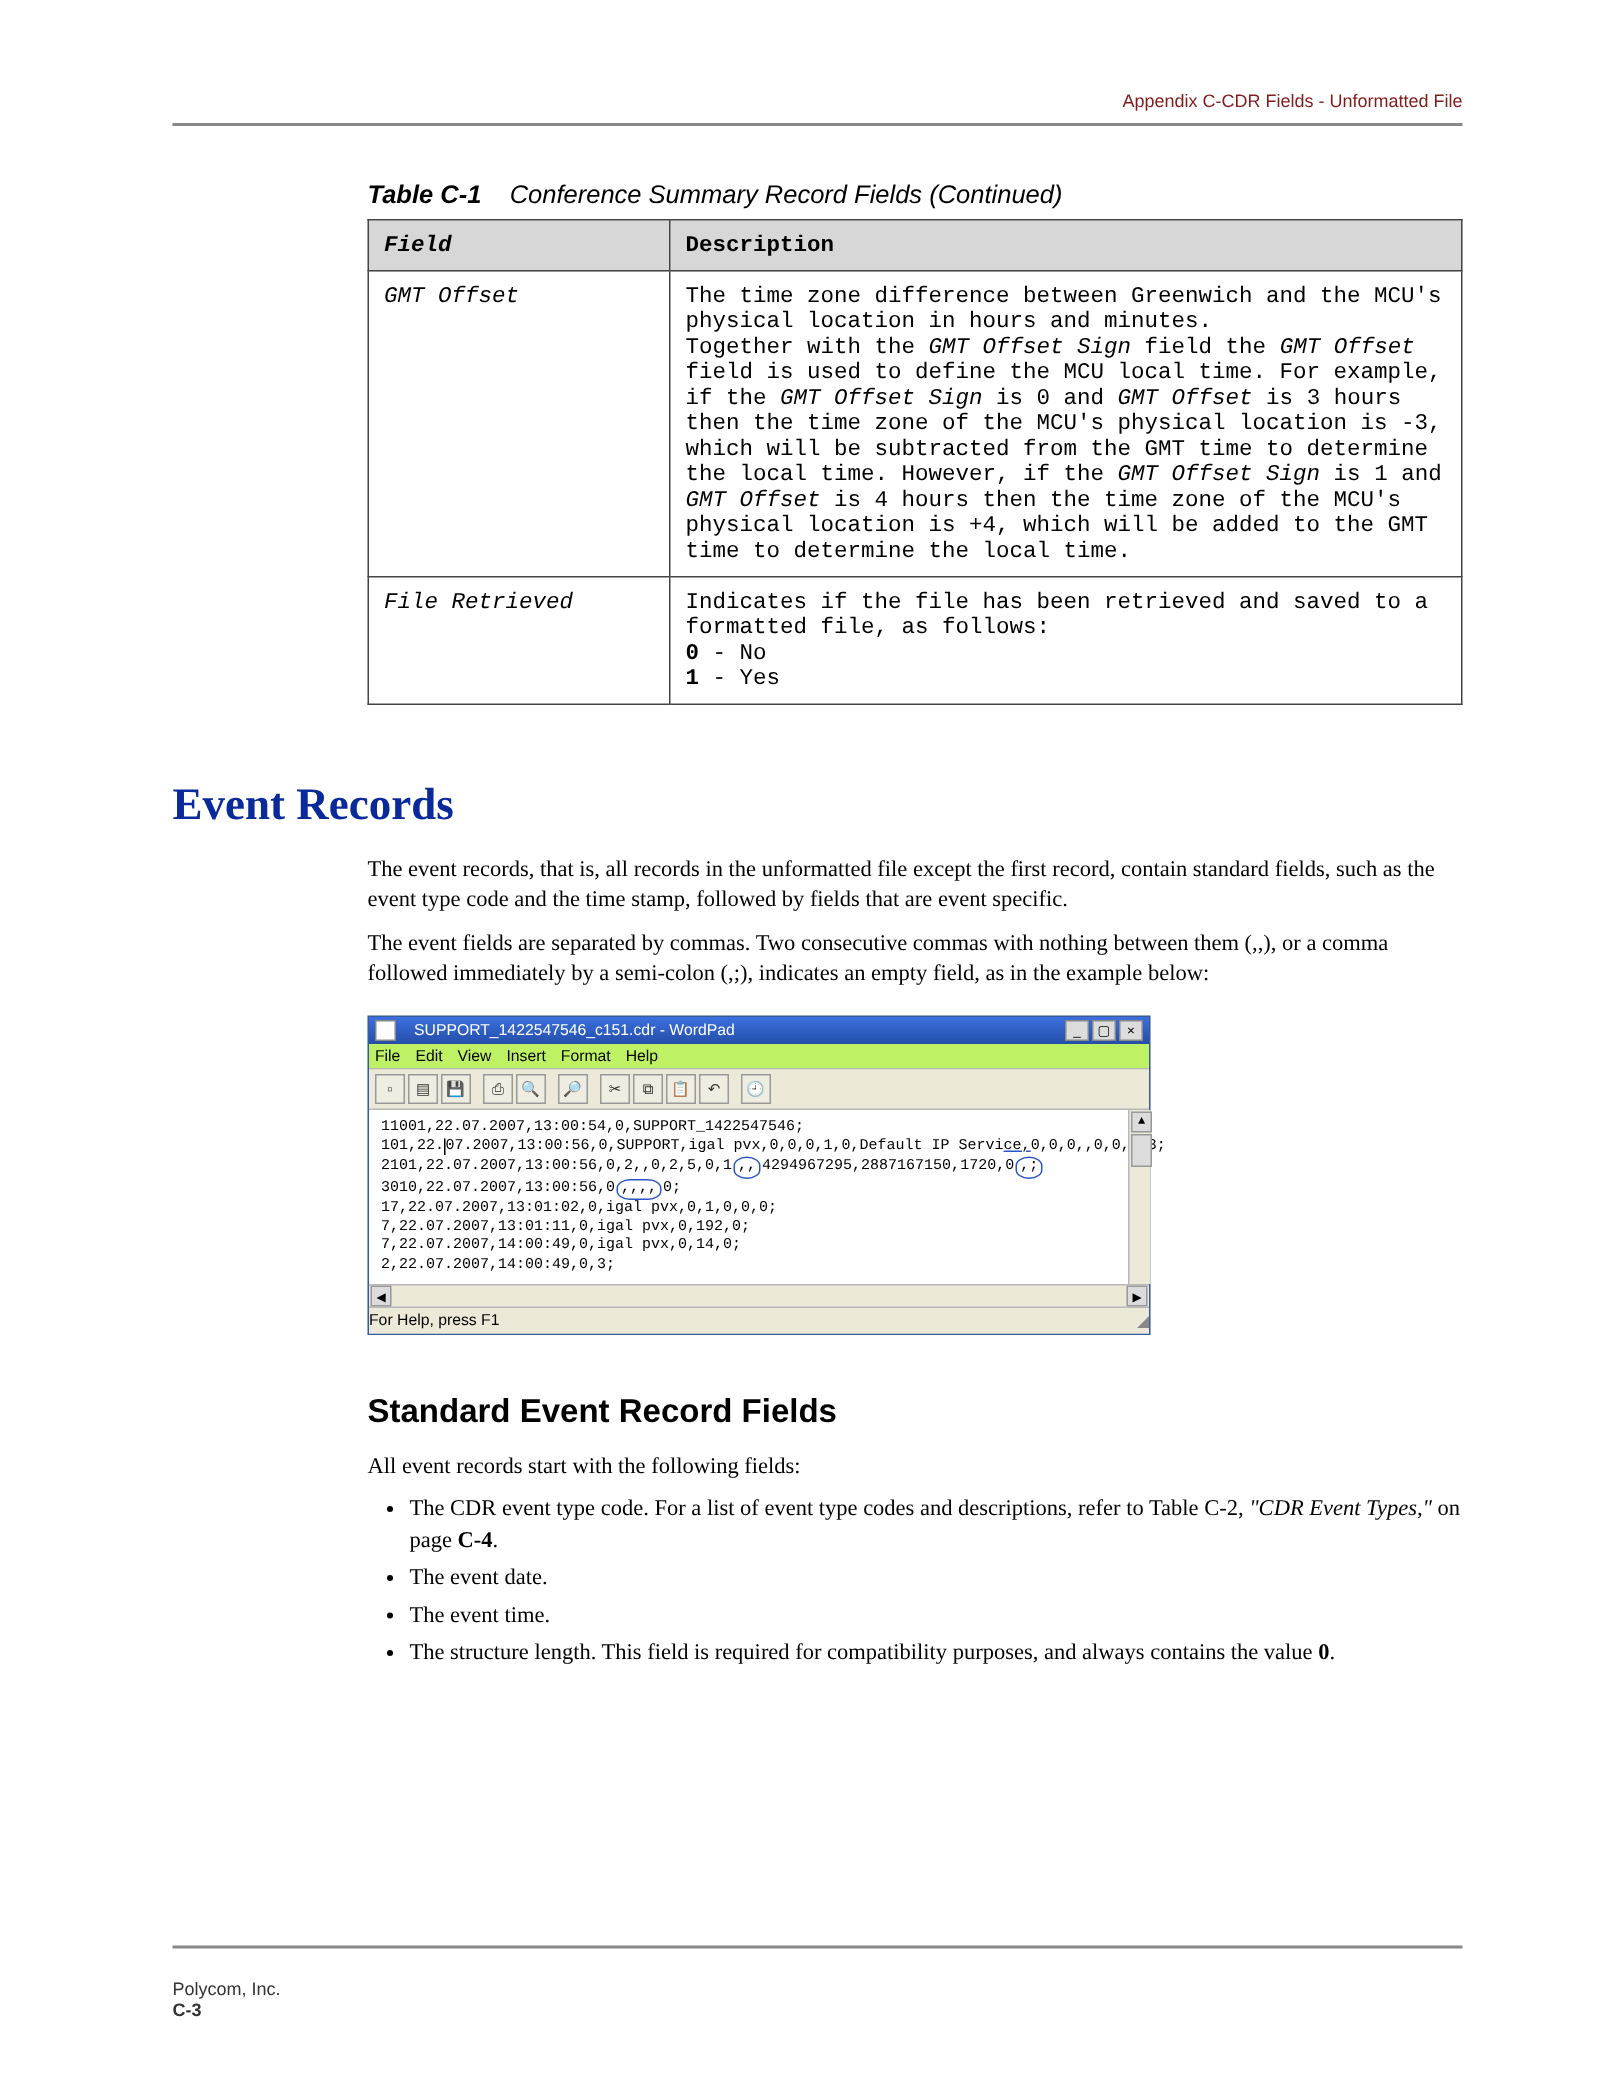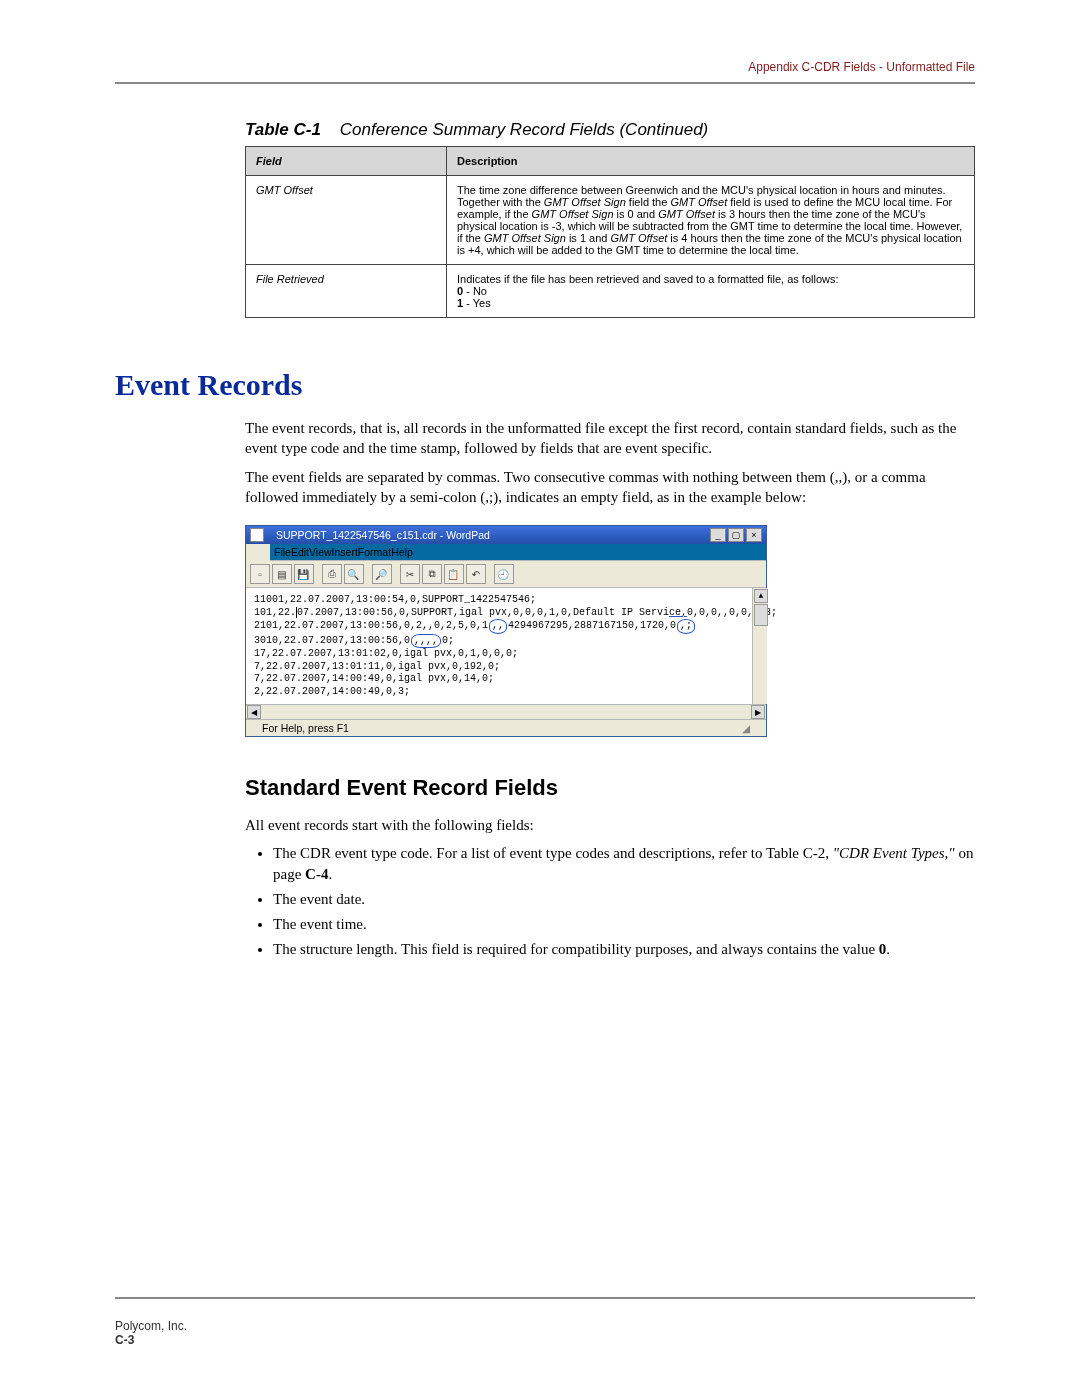--- a/index.html
+++ b/index.html
@@ -34,21 +34,22 @@
   .table-caption {
     font-size: 17px;
     margin-bottom: 6px;
     color: #000;
   }
   .table-caption .bold { font-weight: bold; font-style: italic; }
   .table-caption .ital { font-style: italic; }
   table.doc-table {
     border-collapse: collapse;
     width: 100%;
-    font-size: 11px;
+    font-size: 15px;
+    font-family: Liberation Mono, monospace;
   }
   table.doc-table th, table.doc-table td {
     border: 1px solid #444;
     padding: 8px 10px;
     vertical-align: top;
     text-align: left;
   }
   table.doc-table th {
     background: #d7d7d7;
     font-weight: bold;
@@ -85,22 +86,22 @@
   }
   .wp-title-left { display:flex; align-items:center; gap:12px;}
   .wp-doc-icon {
     width:12px;height:12px;background:#fff;border:1px solid #888;display:inline-block;
   }
   .wp-title-right { display:flex; gap:2px;}
   .wp-btn {
     width:14px;height:12px;background:#dcdcdc;border:1px solid #888;display:flex;align-items:center;justify-content:center;font-size:9px;color:#000;
   }
   .wp-menu {
-    background:#0369a1;border-bottom:1px solid #b8b8b8;padding:2px 4px;
-    display:flex;font-size:10.5px;color:#000;margin-left:24px;
+    background:#bef264;border-bottom:1px solid #b8b8b8;padding:2px 4px;
+    display:flex;gap:10px;font-size:10.5px;color:#000;
   }
   .wp-toolbar {
     background:#ece9d8;border-bottom:1px solid #b8b8b8;padding:3px 4px;
     display:flex;gap:2px;align-items:center;
   }
   .wp-tool {
     width:18px;height:18px;border:1px solid #999;background:#efece2;display:flex;align-items:center;justify-content:center;font-size:10px;color:#333;
   }
   .wp-tool-sep { width:4px;}
   .wp-content {
@@ -115,21 +116,21 @@
   }
   .wp-thumb { width:12px;height:20px;margin:1px;background:#dcdcdc;border:1px solid #999;}
   .wp-hscroll {
     background:#ece9d8;border-top:1px solid #b8b8b8;height:14px;display:flex;align-items:center;
   }
   .wp-left, .wp-right {
     width:12px;height:12px;margin:1px;background:#dcdcdc;border:1px solid #999;display:flex;align-items:center;justify-content:center;font-size:8px;
   }
   .wp-htrack { flex:1;}
   .wp-status {
-    background:#ece9d8;border-top:1px solid #b8b8b8;padding:2px 16px;font-size:10.5px;color:#000;display:flex;justify-content:space-between;
+    background:#ece9d8;border-top:1px solid #b8b8b8;padding:2px 0;font-size:10.5px;color:#000;display:flex;justify-content:space-between;
   }
   .wp-status .grip { color:#888;}
   .circle {
     display:inline-block;border:1px solid #2a55c8;border-radius:9px/6px;padding:0 2px;margin:0 1px;
   }
   .h2 {
     font-family: Arial, Helvetica, sans-serif;
     font-size: 22px;
     font-weight: bold;
     color: #000;

